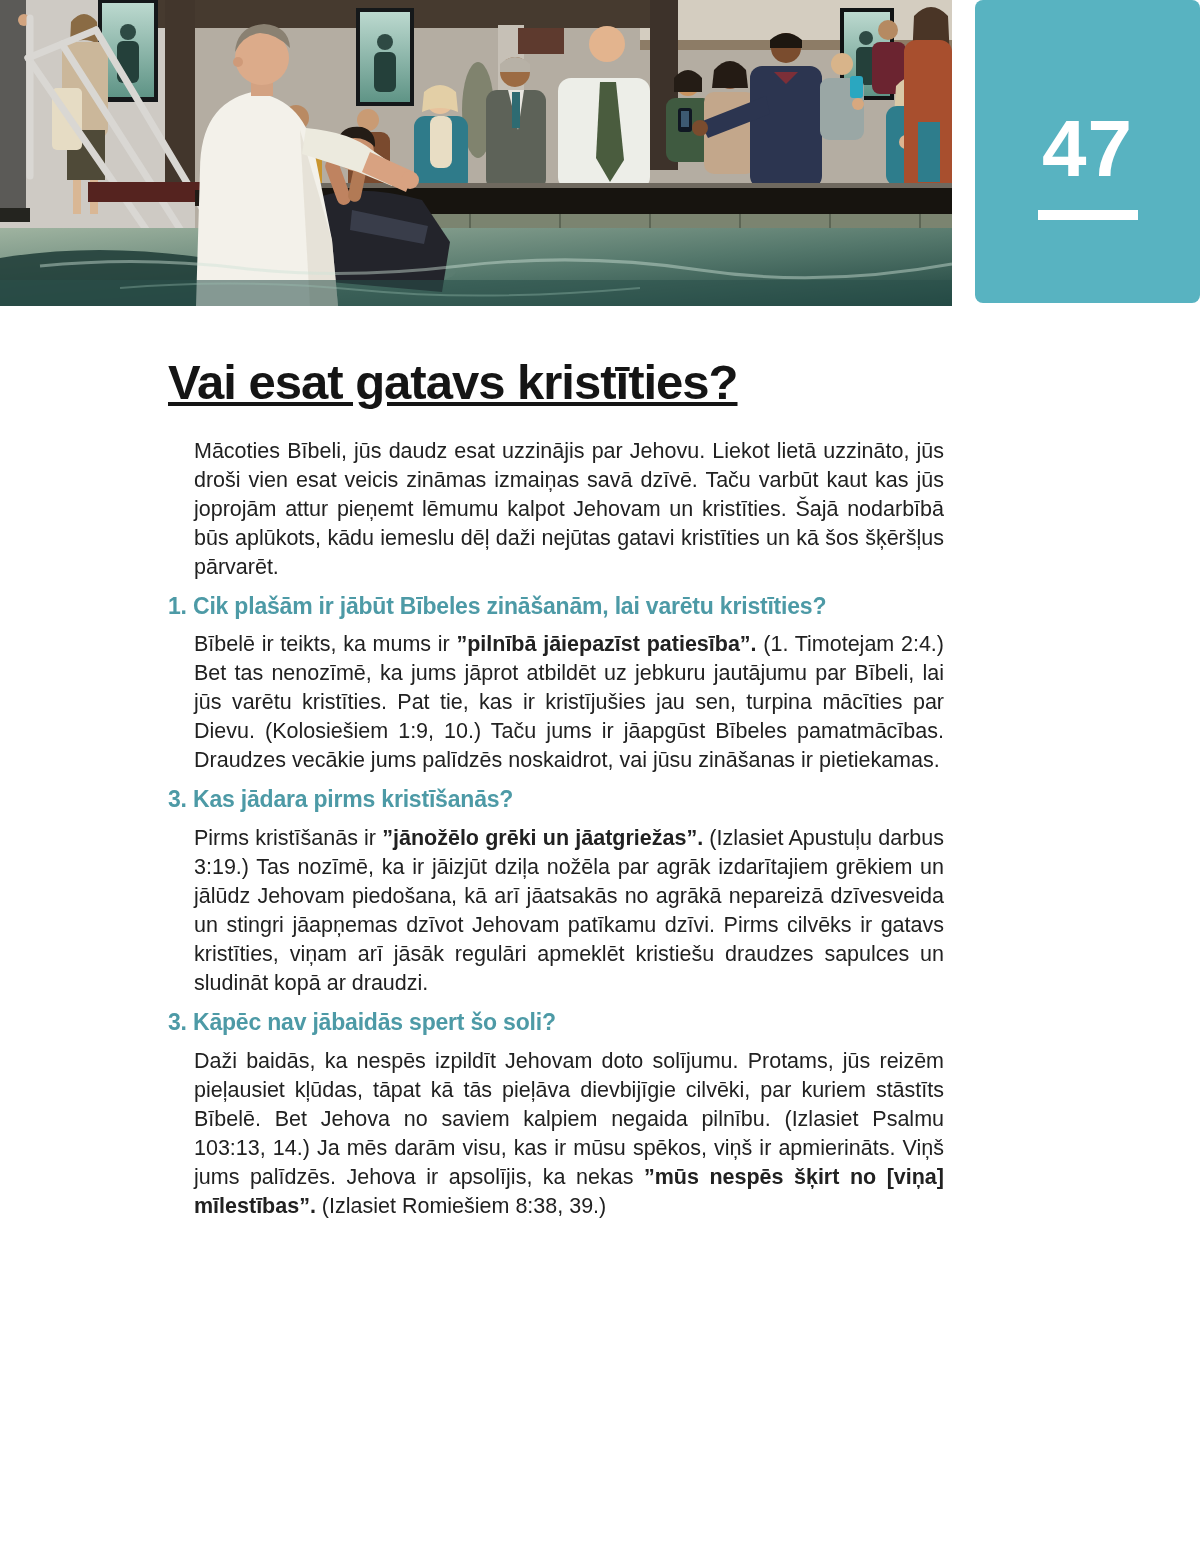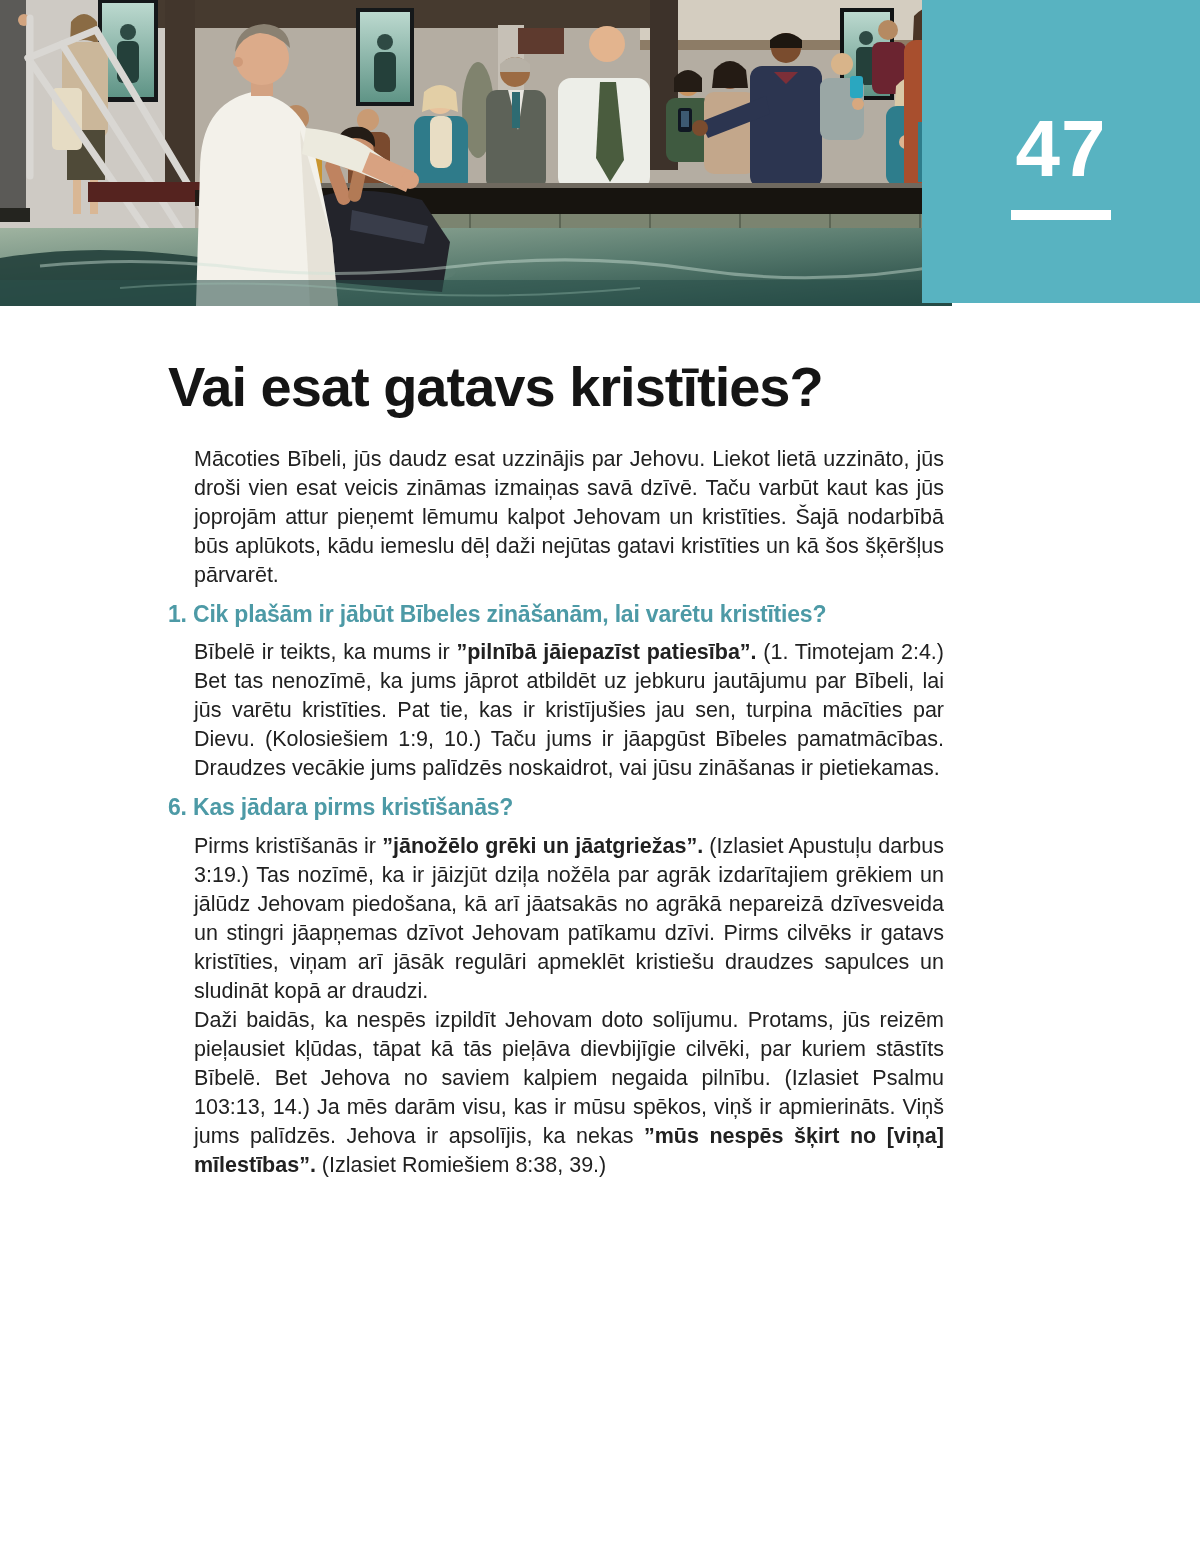--- a/index.html
+++ b/index.html
@@ -13,37 +13,37 @@
     overflow: hidden;
   }
   .hero { position: relative; width: 1200px; height: 306px; }
   .hero-photo {
     position: absolute; left: 0; top: 0;
     width: 952px; height: 306px; overflow: hidden;
   }
   .hero-photo svg { display: block; width: 952px; height: 306px; }
   .lesson-badge {
     position: absolute; top: 0; right: 0;
-    width: 278px; height: 303px;
+    width: 225px; height: 303px;
     background: #58b3c1;
     display: flex; flex-direction: column;
-    align-items: center; justify-content: center;
+    align-items: center; justify-content: center; border-radius: 8px;
   }
   .lesson-number {
     color: #ffffff; font-weight: 700;
     font-size: 80px; line-height: 1; letter-spacing: 1px;
     padding-top: 26px;
   }
   .lesson-underline {
     width: 100px; height: 10px; background: #ffffff; margin-top: 21px;
   }
   .content { padding: 0 244px 0 168px; }
   .title {
-    font-size: 56px; font-weight: 700; letter-spacing: -1px;
-    color: #151515; margin: 50px 0 27px 0; line-height: 1.1;
+    font-size: 49px; font-weight: 700; letter-spacing: -1px;
+    color: #151515; margin: 50px 0 27px 0; line-height: 1.1; text-decoration: underline;
   }
   .intro, .answer {
     margin: 0 12px 0 26px;
     font-size: 21.5px; line-height: 29px;
     text-align: justify; color: #212121;
   }
   .question {
     color: #4d9aa6; font-size: 23px; font-weight: 700;
     margin: 11px 0 10px 0; line-height: 1.2; letter-spacing: -0.2px;
   }
@@ -223,20 +223,21 @@
 <main class="content">
   <h1 class="title">Vai esat gatavs kristīties?</h1>
   <p class="intro">Mācoties Bībeli, jūs daudz esat uzzinājis par Jehovu. Liekot lietā uzzināto, jūs droši vien esat veicis zināmas izmaiņas savā dzīvē. Taču varbūt kaut kas jūs joprojām attur pieņemt lēmumu kalpot Jehovam un kristīties. Šajā nodarbībā būs aplūkots, kādu iemeslu dēļ daži nejūtas gatavi kristīties un kā šos šķēršļus pārvarēt.</p>
 
   <section>
     <h2 class="question">1. Cik plašām ir jābūt Bībeles zināšanām, lai varētu kristīties?</h2>
     <p class="answer"><span>Bībelē ir teikts, ka mums ir </span><b>”pilnībā jāiepazīst patiesība”.</b><span> (1. Timotejam 2:4.) Bet tas nenozīmē, ka jums jāprot atbildēt uz jebkuru jautājumu par Bībeli, lai jūs varētu kristīties. Pat tie, kas ir kristījušies jau sen, turpina mācīties par Dievu. (Kolosiešiem 1:9, 10.) Taču jums ir jāapgūst Bībeles pamatmācības. Draudzes vecākie jums palīdzēs noskaidrot, vai jūsu zināšanas ir pietiekamas.</span></p>
   </section>
 
   <section>
-    <h2 class="question">6. Kas jādara pirms kristīšanās?</h2>
+    <h2 class="question">3. Kas jādara pirms kristīšanās?</h2>
     <p class="answer"><span>Pirms kristīšanās ir </span><b>”jānožēlo grēki un jāatgriežas”.</b><span> (Izlasiet Apustuļu darbus 3:19.) Tas nozīmē, ka ir jāizjūt dziļa nožēla par agrāk izdarītajiem grēkiem un jālūdz Jehovam piedošana, kā arī jāatsakās no agrākā nepareizā dzīvesveida un stingri jāapņemas dzīvot Jehovam patīkamu dzīvi. Pirms cilvēks ir gatavs kristīties, viņam arī jāsāk regulāri apmeklēt kristiešu draudzes sapulces un sludināt kopā ar draudzi.</span></p>
   </section>
 
   <section>
+    <h2 class="question">3. Kāpēc nav jābaidās spert šo soli?</h2>
     <p class="answer"><span>Daži baidās, ka nespēs izpildīt Jehovam doto solījumu. Protams, jūs reizēm pieļausiet kļūdas, tāpat kā tās pieļāva dievbijīgie cilvēki, par kuriem stāstīts Bībelē. Bet Jehova no saviem kalpiem negaida pilnību. (Izlasiet Psalmu 103:13, 14.) Ja mēs darām visu, kas ir mūsu spēkos, viņš ir apmierināts. Viņš jums palīdzēs. Jehova ir apsolījis, ka nekas </span><b>”mūs nespēs šķirt no [viņa] mīlestības”.</b><span> (Izlasiet Romiešiem 8:38, 39.)</span></p>
   </section>
 </main>
 
 </body></html>

